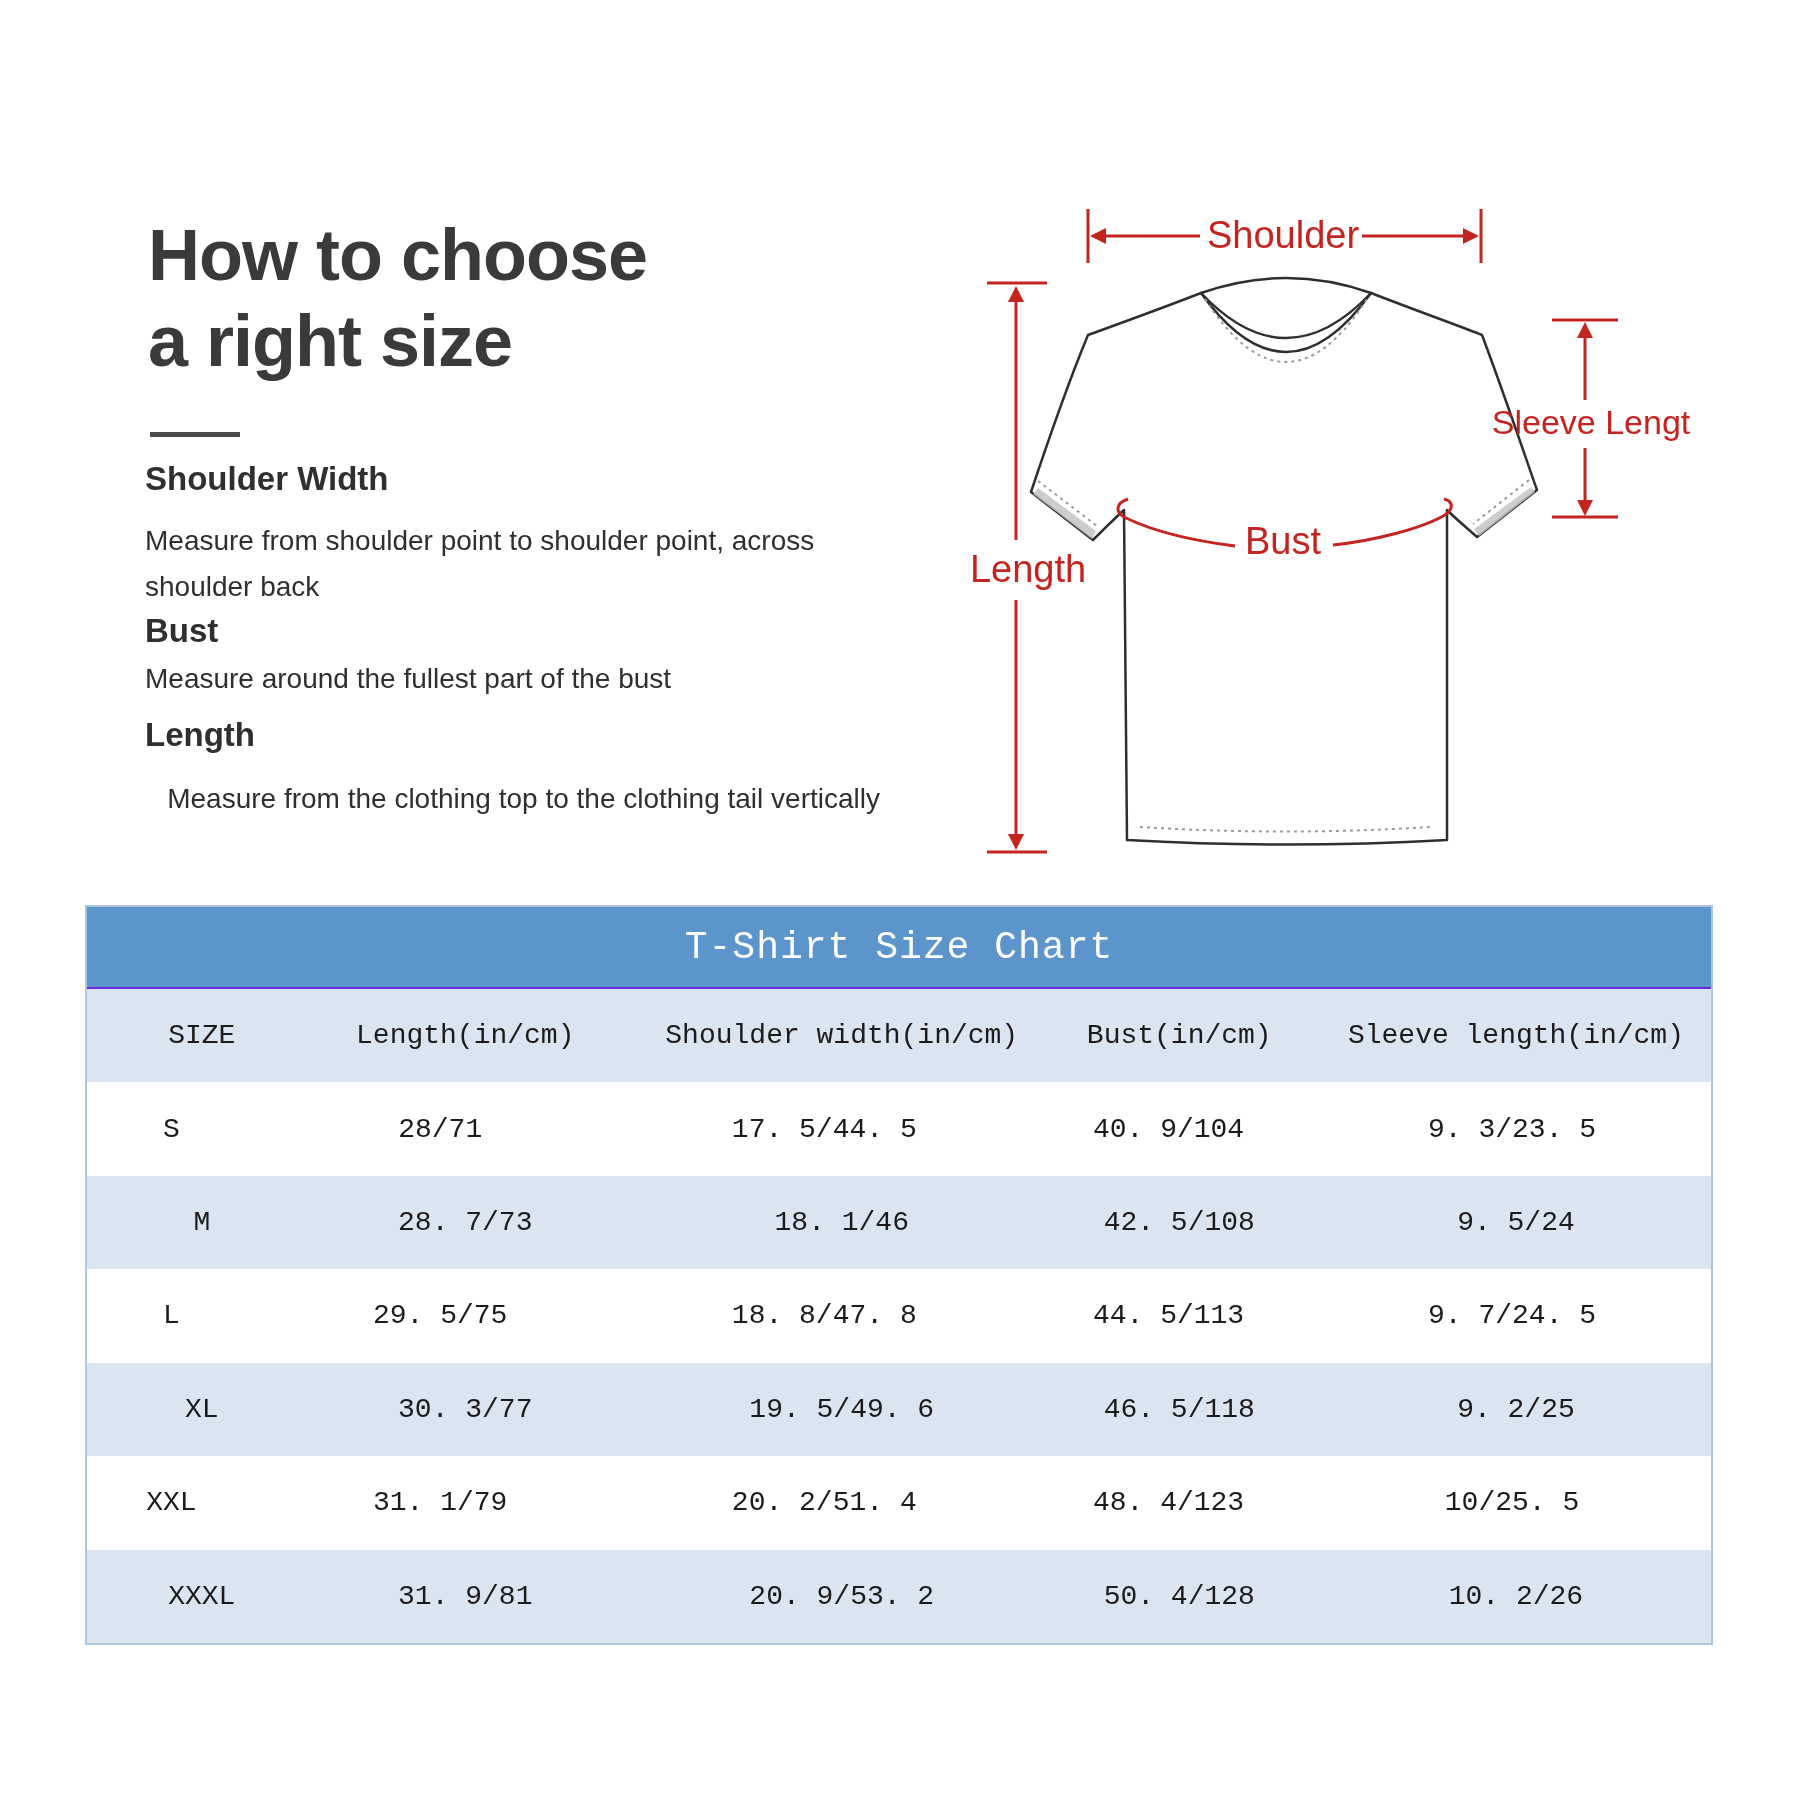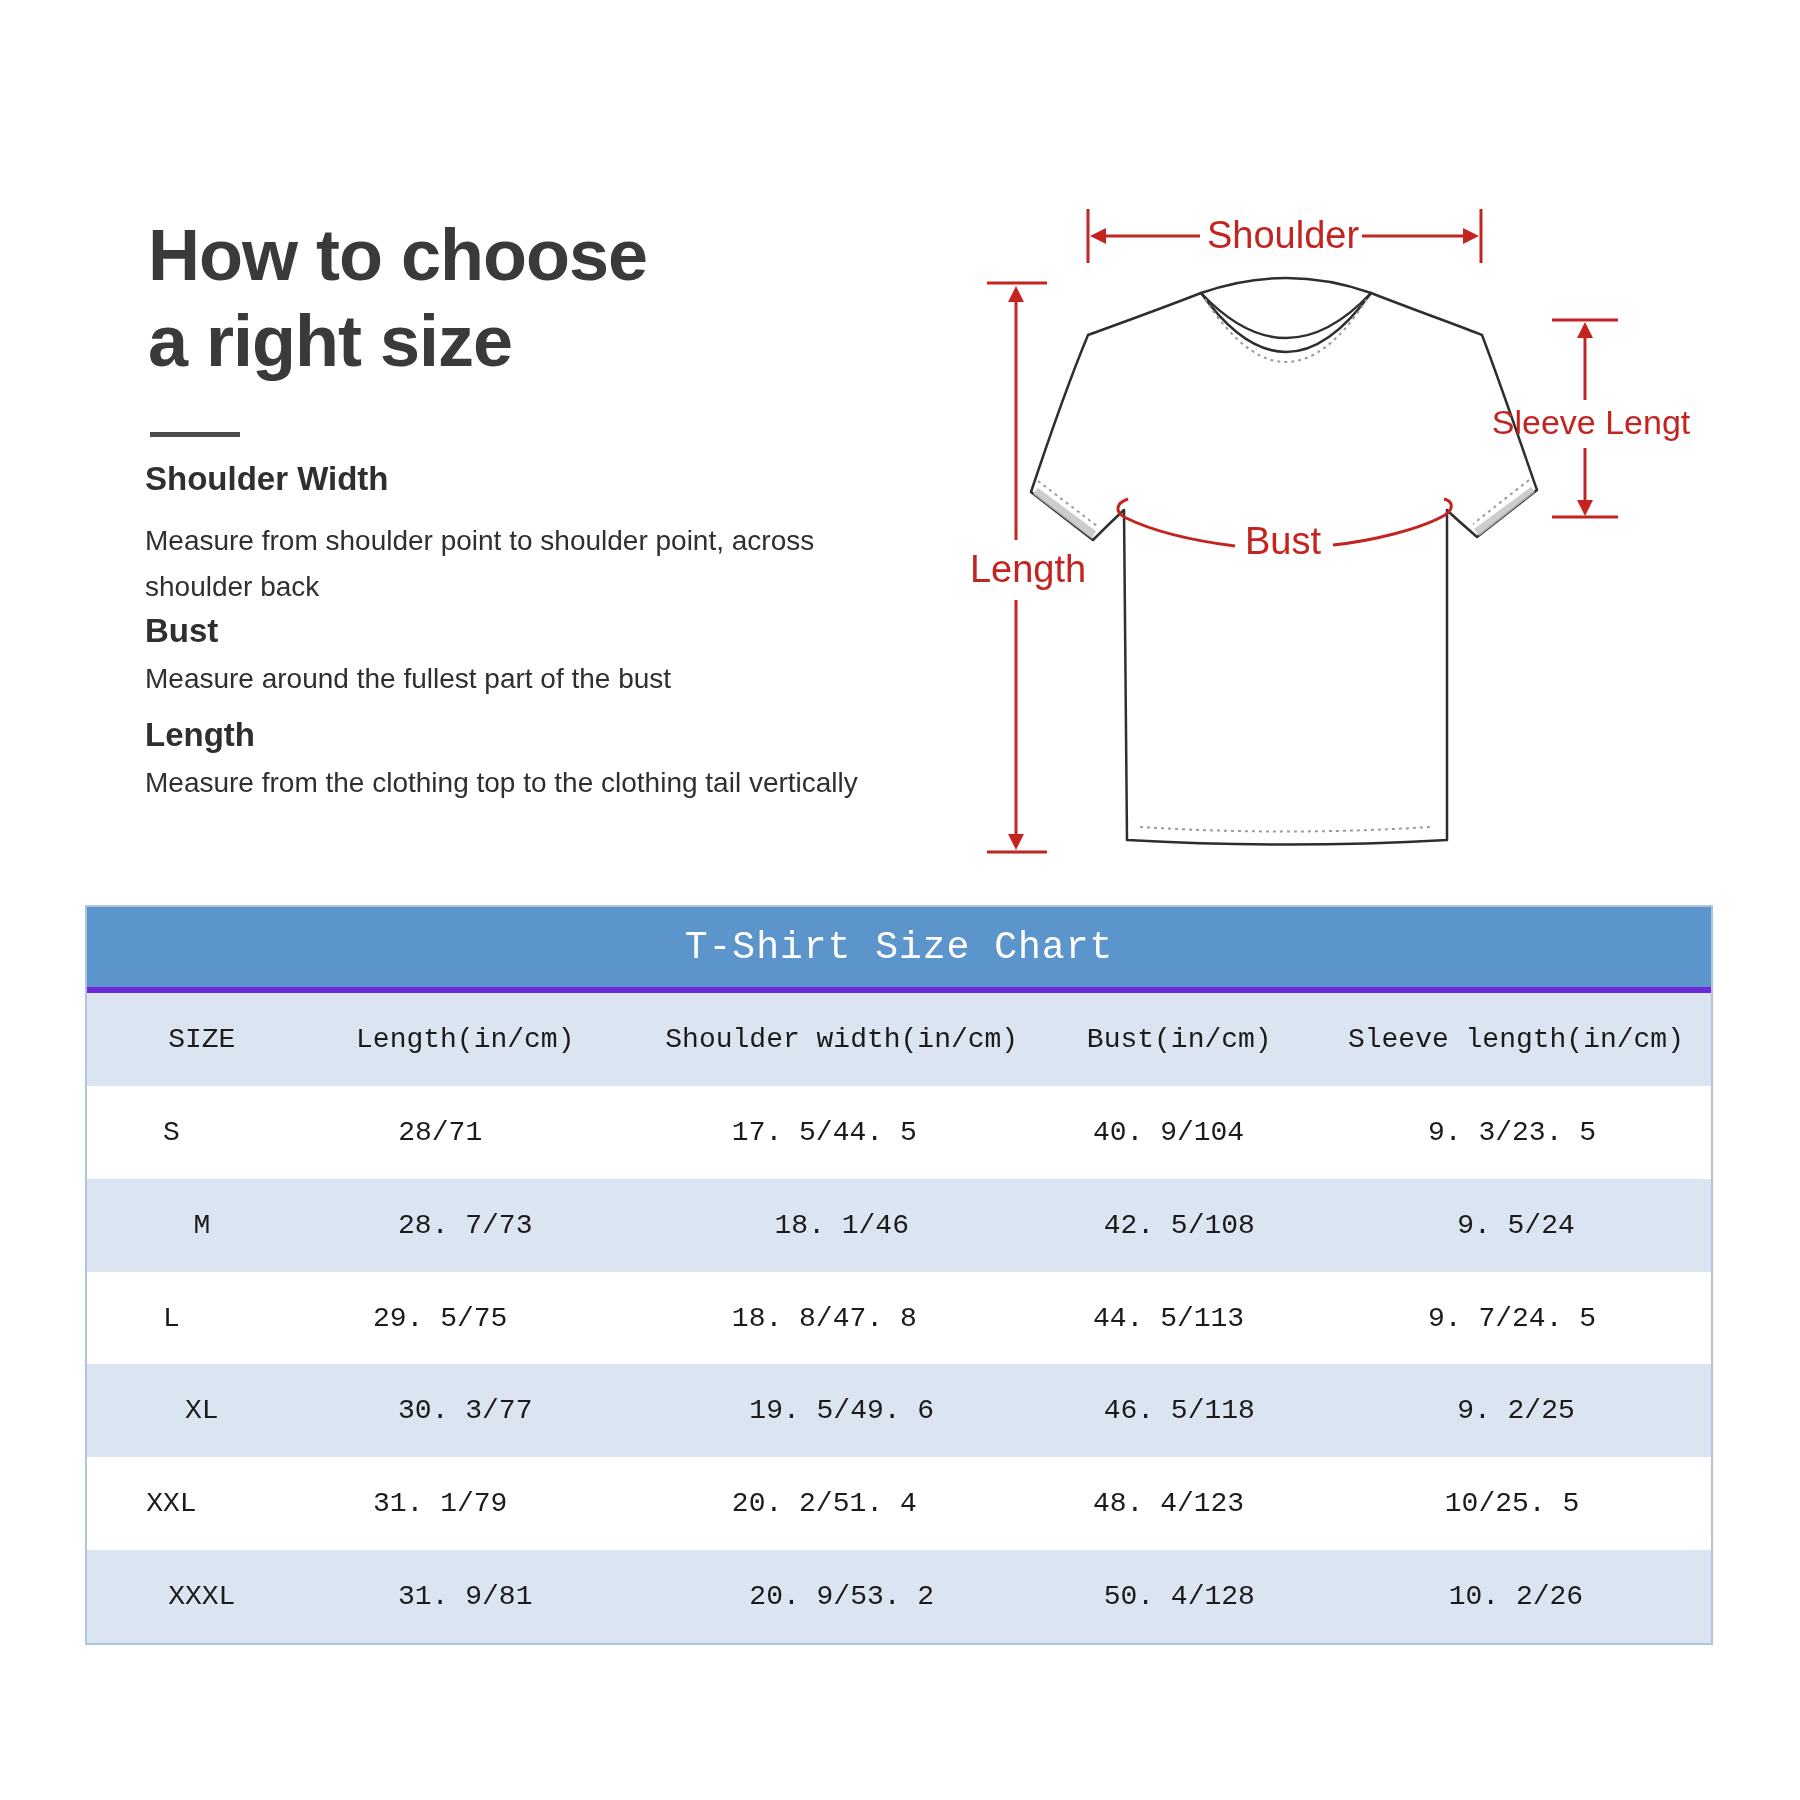--- a/index.html
+++ b/index.html
@@ -24,21 +24,21 @@
   .sec-heading{
     font-size:33px;font-weight:700;color:#2f2f31;
   }
   .sec-body{
     font-size:28px;line-height:46px;color:#2f2f31;
     width:690px;
   }
   .sec-body.wide{width:735px;}
   #sec1h{top:460px;} #sec1b{top:518px;}
   #sec2h{top:612px;} #sec2b{top:656px;}
-  #sec3h{top:716px;} #sec3b{top:760px;}
+  #sec3h{top:716px;} #sec3b{top:776px;text-align:right;}
 
   
   .diagram{position:absolute;left:900px;top:140px;}
   .dim-line{stroke:#c42420;stroke-width:3;fill:none;}
   .dim-head{fill:#c42420;stroke:none;}
   .dim-label{fill:#c42420;font-family:"Liberation Sans",sans-serif;font-size:38px;}
   .dim-label.small{font-size:34px;}
   .shirt-line{stroke:#2e2e2e;stroke-width:2.5;fill:none;stroke-linejoin:round;stroke-linecap:round;}
   .shirt-fill{fill:#ffffff;}
   .stitch{stroke:#9a9a9a;stroke-width:2;fill:none;stroke-dasharray:3 4;}
@@ -49,21 +49,21 @@
     position:absolute;left:85px;top:905px;
     width:1628px;height:740px;
     border:2px solid #adc6df;
     display:flex;flex-direction:column;
     font-family:"Liberation Mono","DejaVu Sans Mono",monospace;
     box-sizing:border-box;
   }
   .table-title-band{
     height:80px;flex:0 0 80px;background:#5b95cb;
     display:flex;align-items:center;justify-content:center;
-    border-bottom:6px solid #6d28d9;
+    border-bottom:2px solid #6d28d9;
   }
   .table-title{
     color:#ffffff;font-size:38px;letter-spacing:1px;
   }
   .trow{
     flex:1;display:grid;
     grid-template-columns:10.4% 22.7% 24.6% 17.8% 24.5%;
     align-items:center;
   }
   .trow.alt{background:#dbe4f1;padding-left:32px;}

